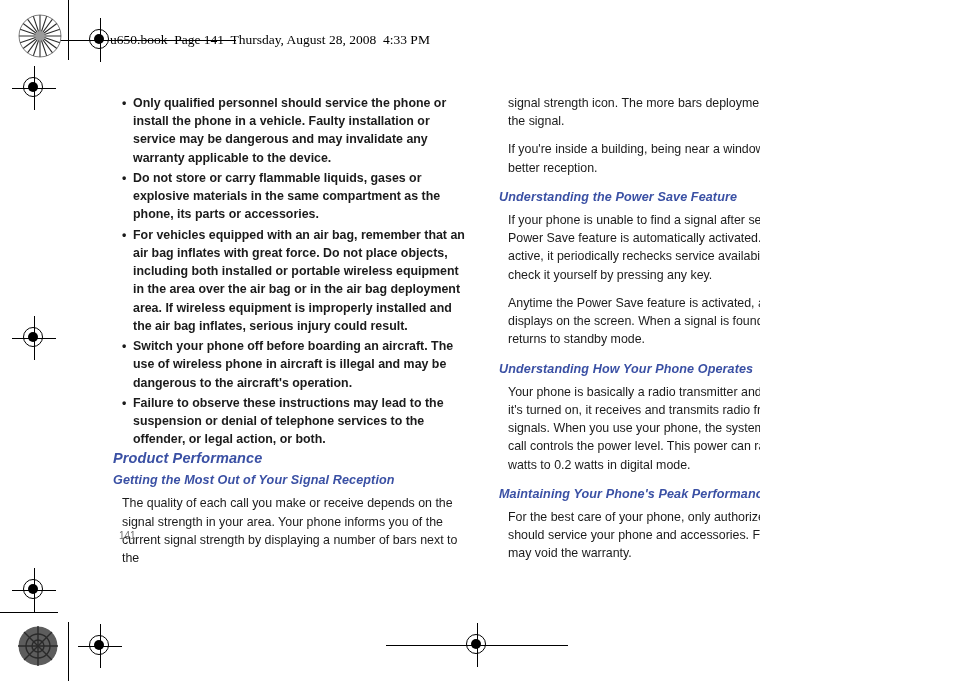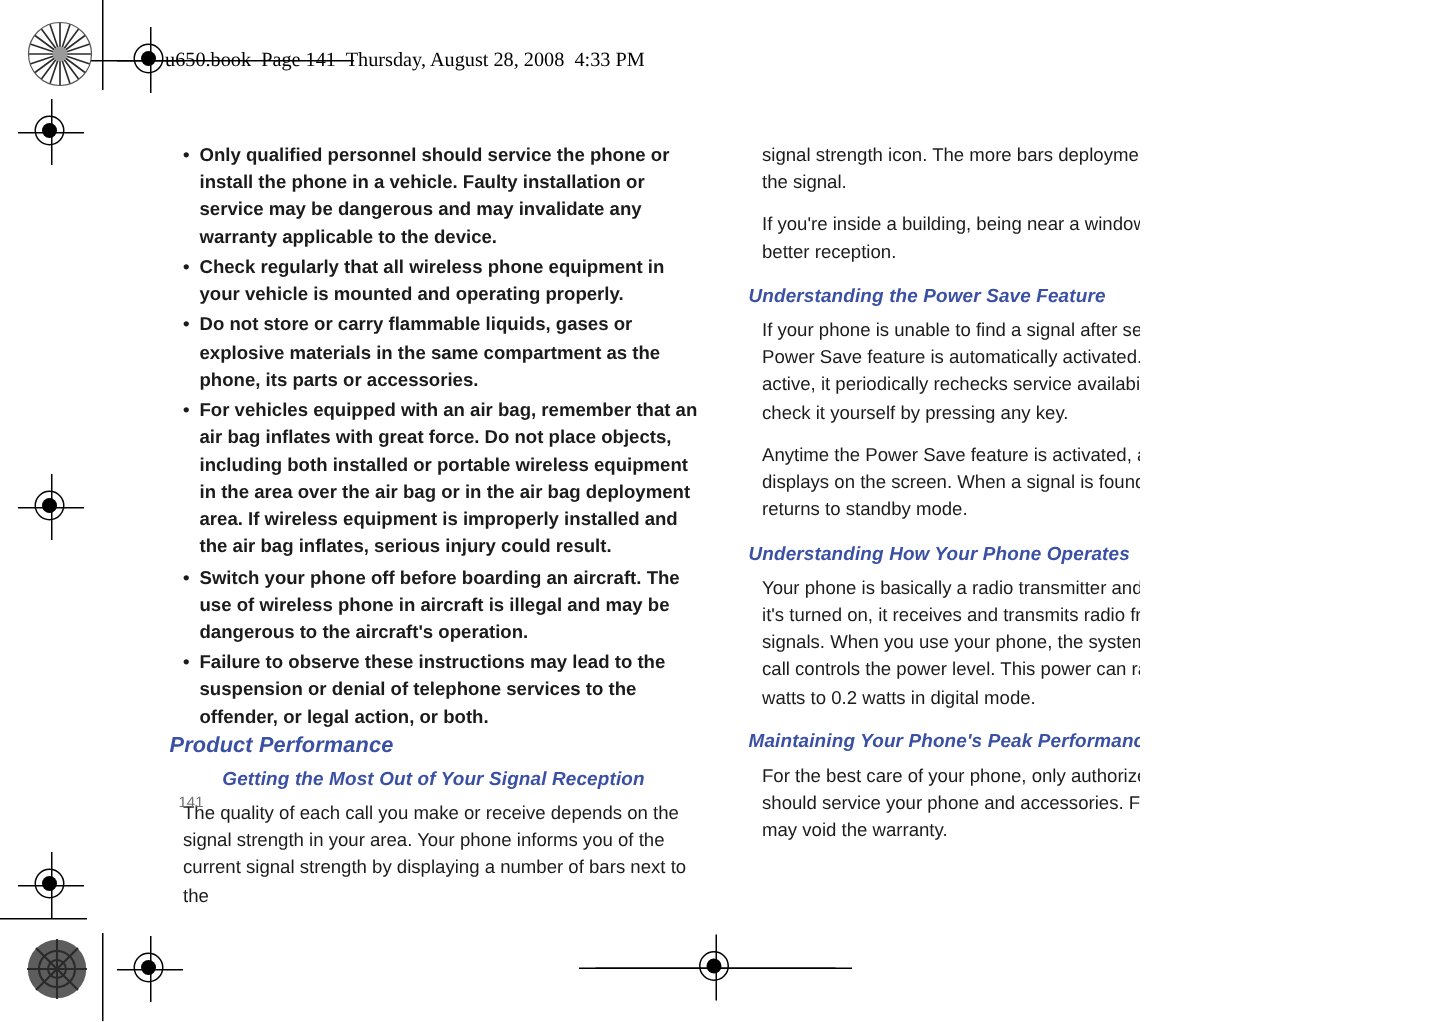--- a/index.html
+++ b/index.html
@@ -314,30 +314,29 @@
       <div class="dot"></div>
   </div>
 
   <div class="book-header" style="left:110px; top:32px;">u650.book  Page 141  Thursday, August 28, 2008  4:33 PM</div>
 
   <div class="col col-left">
 
 
     <ul class="bullets">
       <li>Only qualified personnel should service the phone or install the phone in a vehicle. Faulty installation or service may be dangerous and may invalidate any warranty applicable to the device.</li>
-      <li>Check regularly that all wireless phone equipment in your vehicle is mounted and operating properly.</li>
       <li>Do not store or carry flammable liquids, gases or explosive materials in the same compartment as the phone, its parts or accessories.</li>
       <li>For vehicles equipped with an air bag, remember that an air bag inflates with great force. Do not place objects, including both installed or portable wireless equipment in the area over the air bag or in the air bag deployment area. If wireless equipment is improperly installed and the air bag inflates, serious injury could result.</li>
       <li>Switch your phone off before boarding an aircraft. The use of wireless phone in aircraft is illegal and may be dangerous to the aircraft's operation.</li>
       <li>Failure to observe these instructions may lead to the suspension or denial of telephone services to the offender, or legal action, or both.</li>
     </ul>
 
     <h2 class="sec-head" style="font-style:italic;">Product Performance</h2>
 
-    <h3 class="sub-head" style="margin-top:0;text-align:center;">Getting the Most Out of Your Signal Reception</h3>
+    <h3 class="sub-head" style="margin-top:0;">Getting the Most Out of Your Signal Reception</h3>
 
     <p class="body">The quality of each call you make or receive depends on the signal strength in your area. Your phone informs you of the current signal strength by displaying a number of bars next to the</p>
   </div>
 
   <div class="col col-right">
 
     <p class="body">signal strength icon. The more bars deployment, the stronger the signal.</p>
 
     <p class="body">If you're inside a building, being near a window may give you better reception.</p>
 

